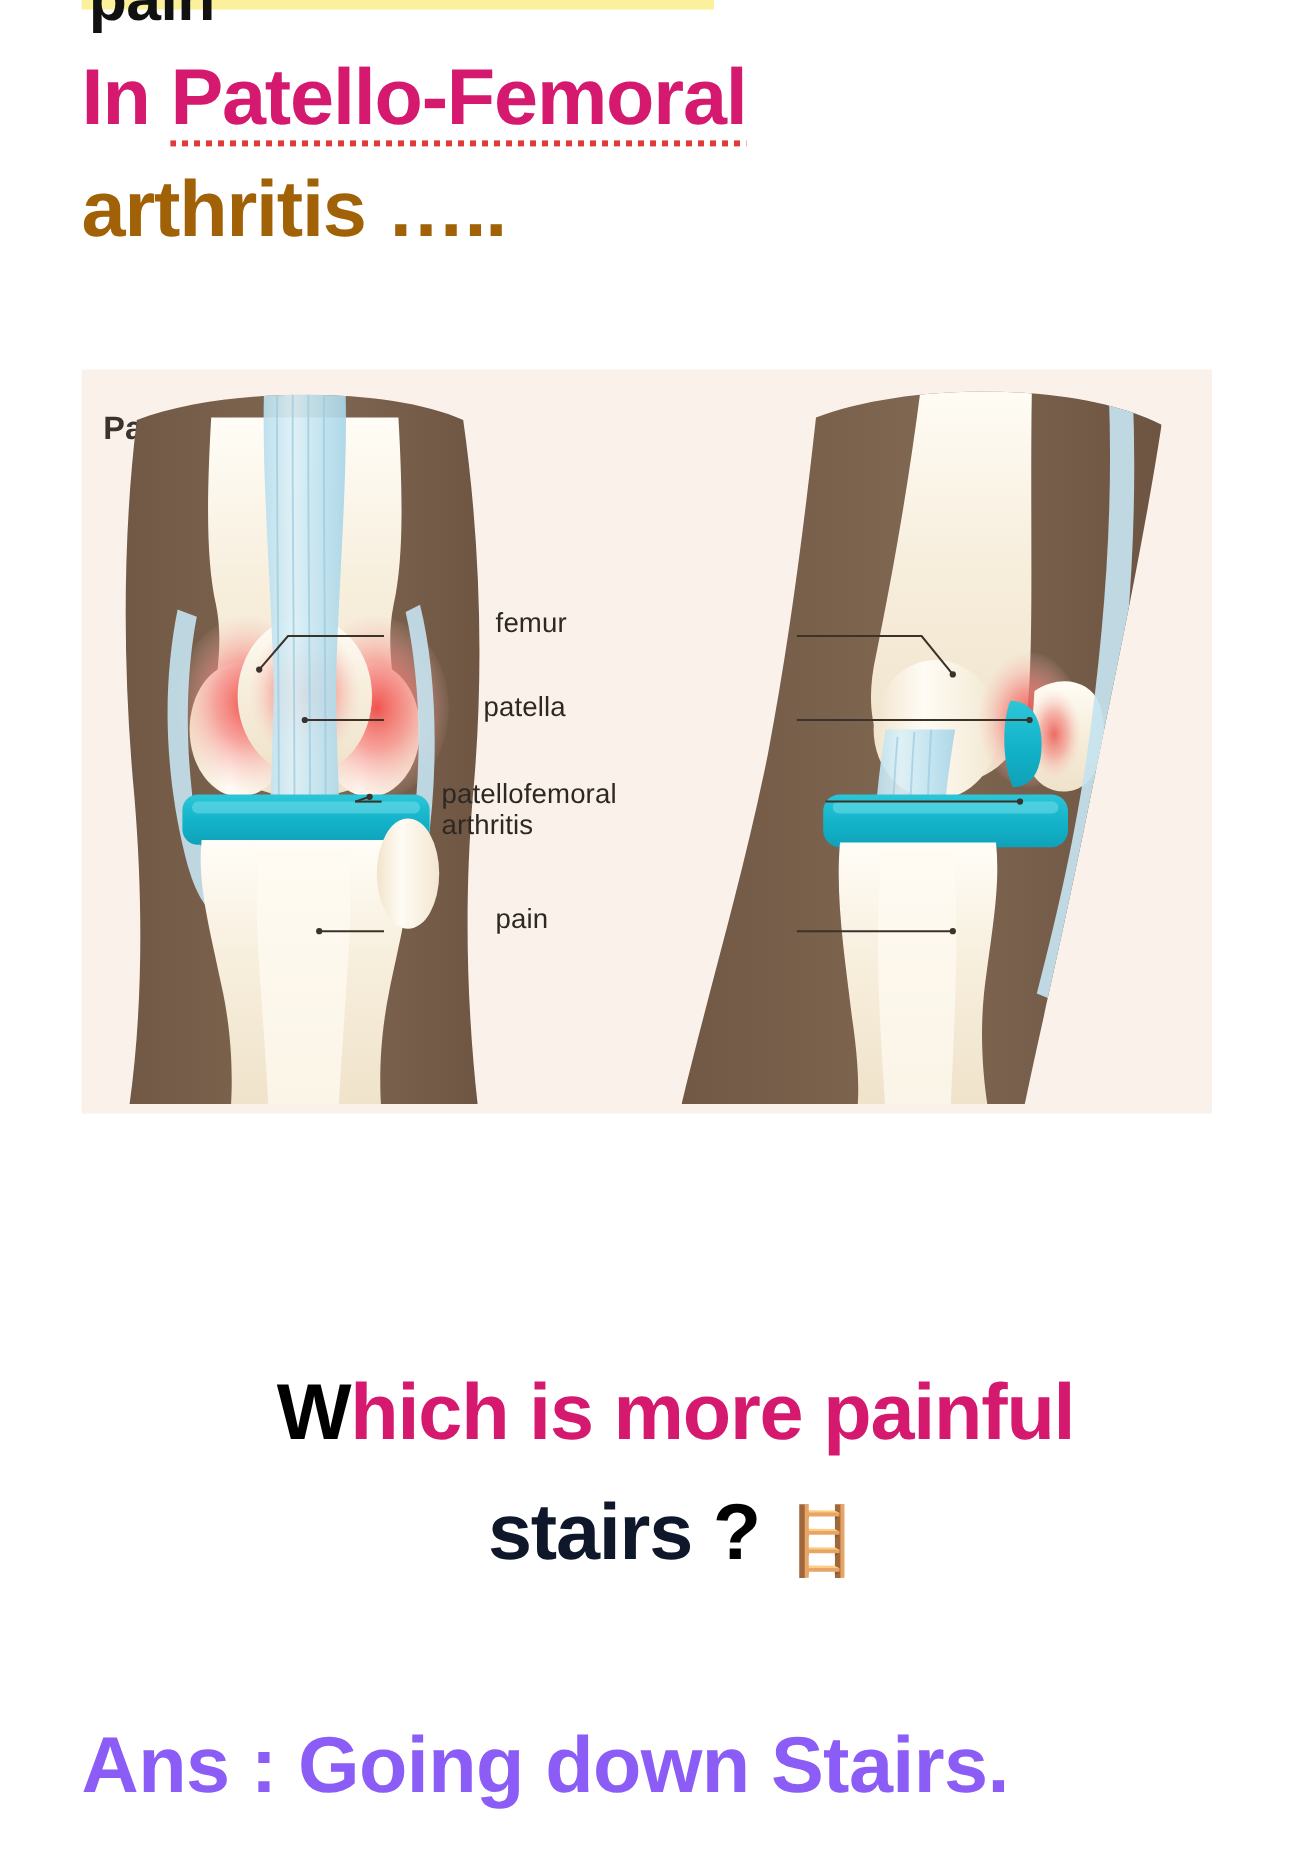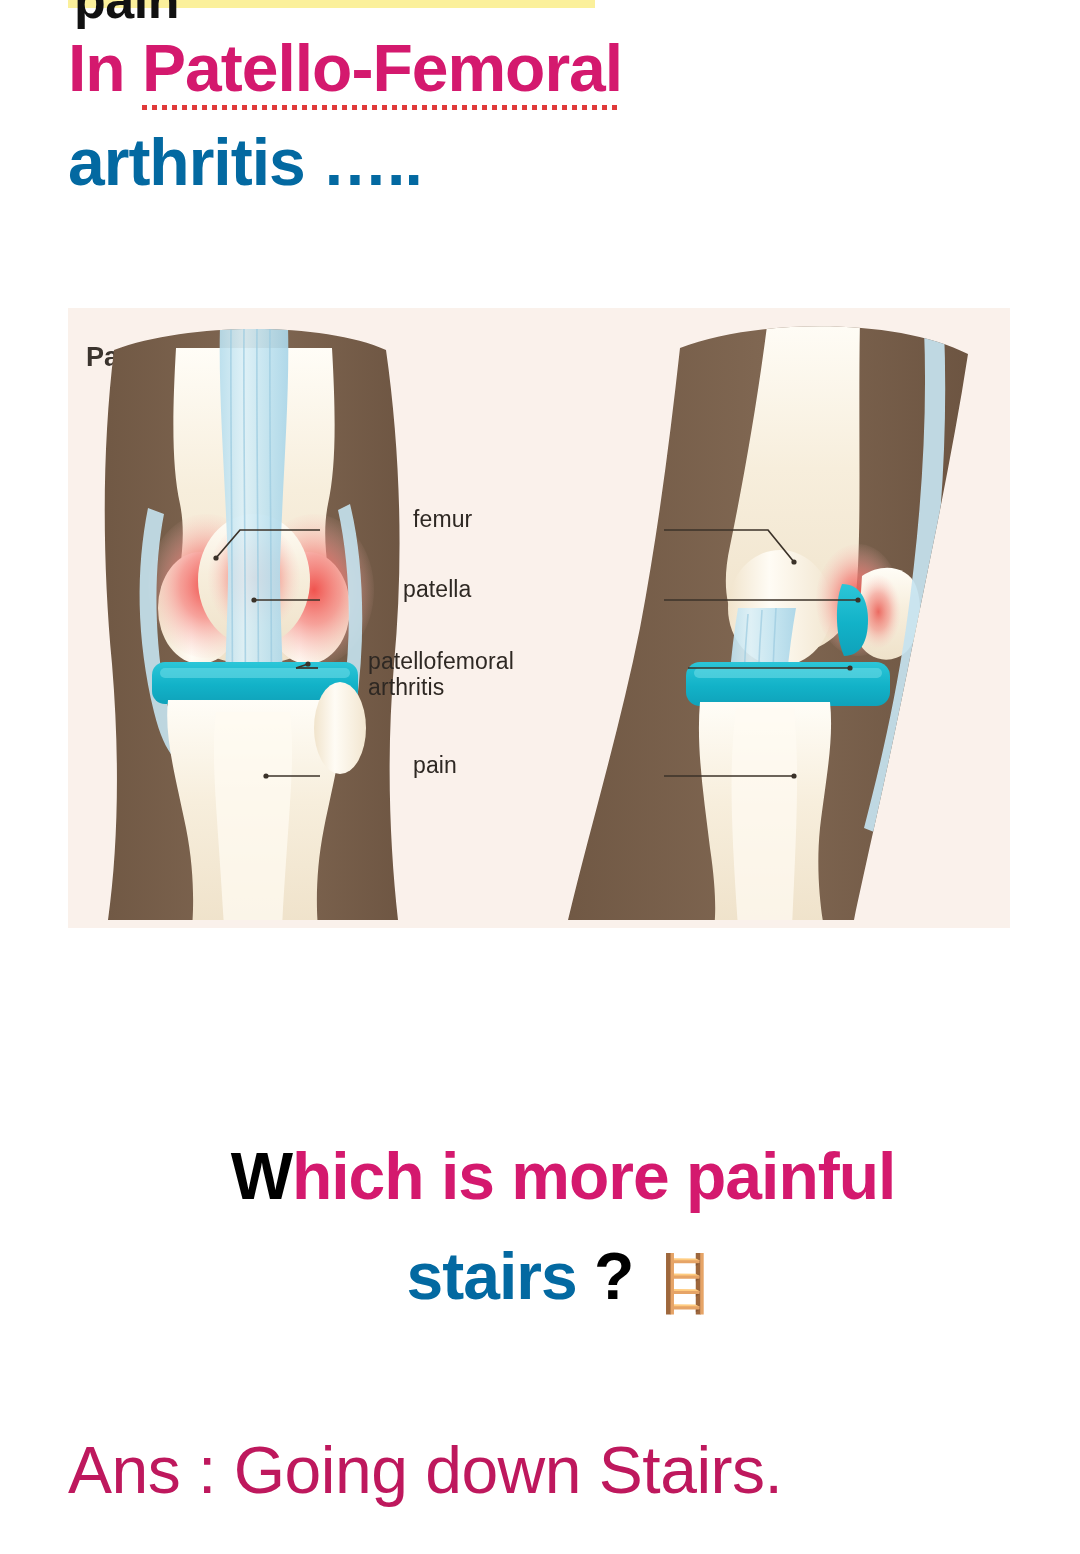--- a/index.html
+++ b/index.html
@@ -40,23 +40,23 @@
   .heading {
     position: absolute;
     left: 68px;
     top: 22px;
     width: 960px;
     font-size: 66px;
     font-weight: bold;
     line-height: 1.42;
     letter-spacing: -1px;
   }
-  .tx-pink   { color: #D4196E; }
-  .tx-blue   { color: #0369a1; }
-  .tx-green  { color: #0369a1; }
+  .tx-pink   { color: #D4196E; margin-top: 12px; }
+  .tx-blue   { color: #a16207; }
+  .tx-green  { color: #0f172a; }
   .tx-black  { color: #000000; }
 
   .spellerr {
     position: relative;
     display: inline-block;
   }
   .spellerr::after {
     content: "";
     position: absolute;
     left: 0;
@@ -134,22 +134,22 @@
   .ladder {
     font-size: 56px;
     vertical-align: -4px;
   }
   .answer {
     position: absolute;
     left: 68px;
     top: 1432px;
     width: 990px;
     font-size: 66px;
-    font-weight: normal;
-    color: #be185d;
+    font-weight: bold;
+    color: #8b5cf6;
     letter-spacing: -0.5px;
   }
 </style>
 </head>
 <body>
 
 <div class="highlight-strip">
   <div class="clipped-text">pain</div>
 </div>
 

